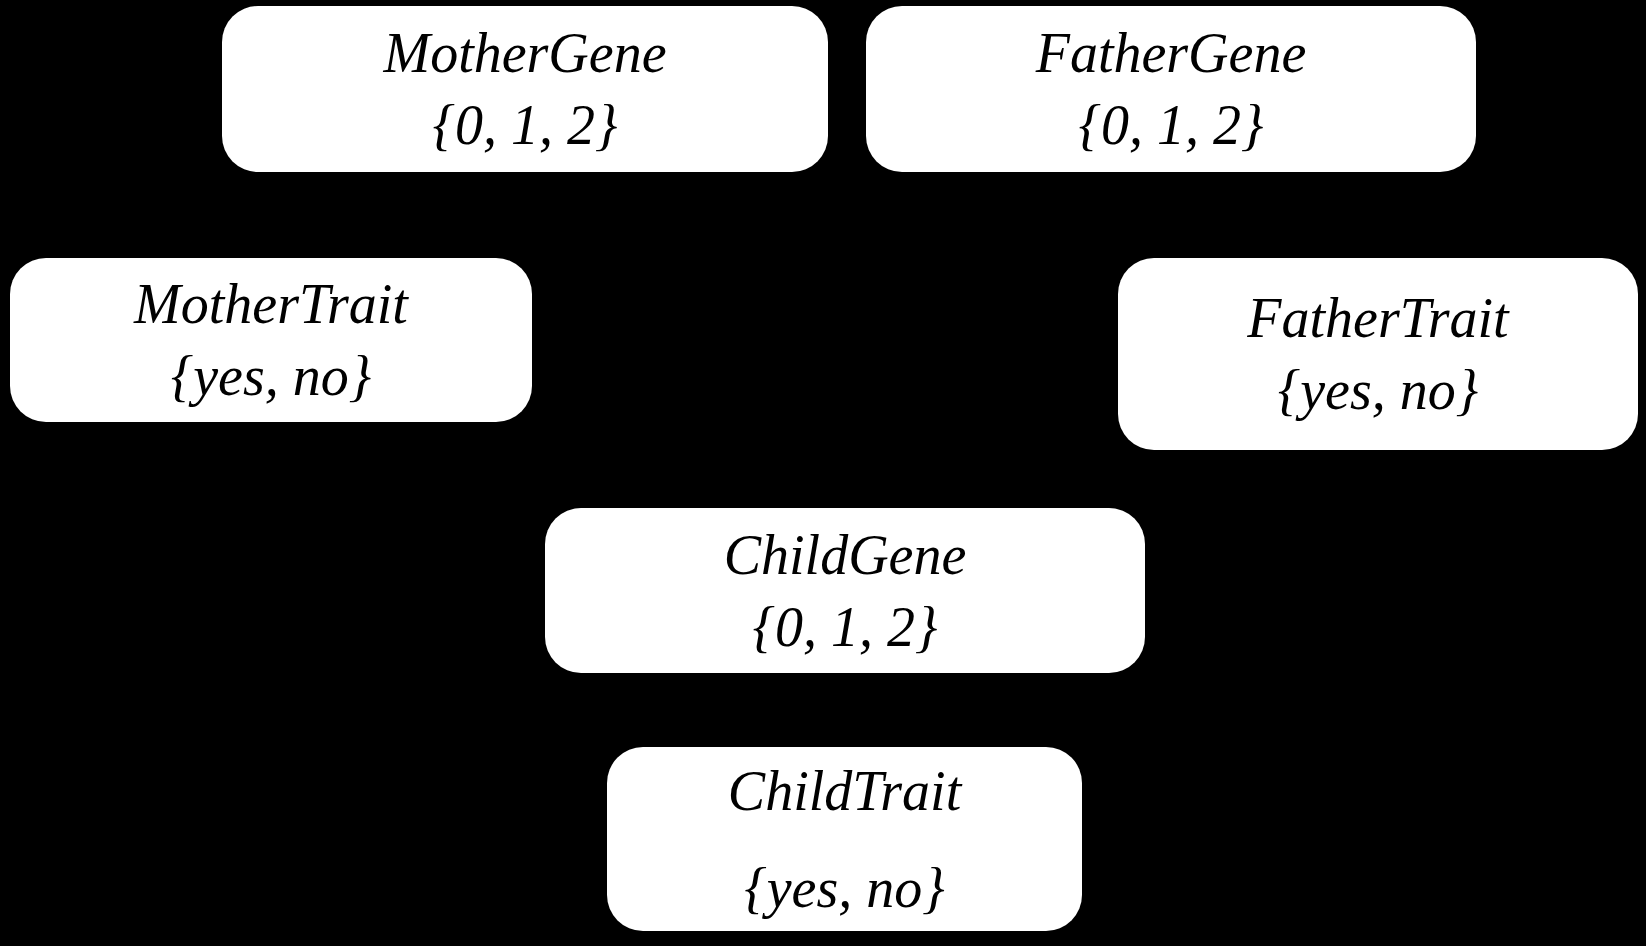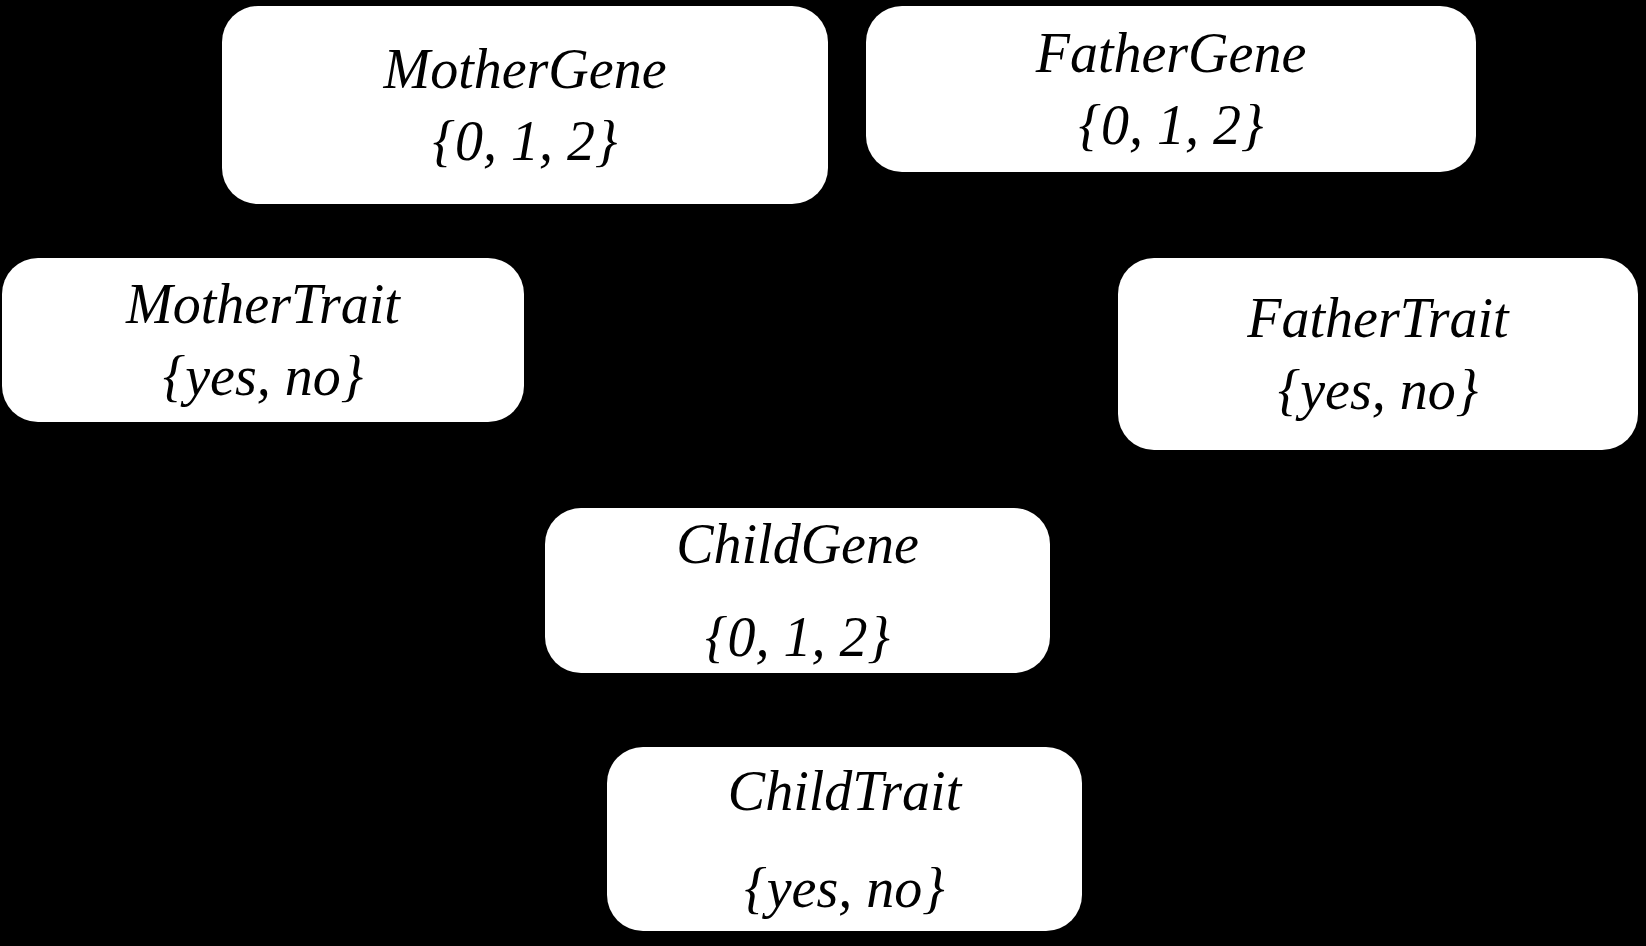--- a/index.html
+++ b/index.html
@@ -26,25 +26,25 @@
     text-align: center;
     color: #000000;
     font-style: italic;
     font-size: 56px;
     line-height: 72px;
   }
   .node-label, .node-values {
     white-space: nowrap;
   }
   
-  .node-mother-gene  { left: 222px;  top: 6px;   width: 606px; height: 198px; }
+  .node-mother-gene  { left: 222px;  top: 6px;   width: 606px; height: 166px; }
   .node-father-gene  { left: 866px;  top: 6px;   width: 610px; height: 166px; align-items: center; }
-  .node-mother-trait { left: 2px;   top: 258px; width: 522px; height: 164px; text-align: right; }
+  .node-mother-trait { left: 10px;   top: 258px; width: 522px; height: 164px; text-align: right; }
   .node-father-trait { left: 1118px; top: 258px; width: 520px; height: 192px; }
-  .node-child-gene   { left: 545px;  top: 508px; width: 505px; height: 165px; justify-content: space-between; }
+  .node-child-gene   { left: 545px;  top: 508px; width: 600px; height: 165px; }
   .node-child-trait  { left: 607px;  top: 747px; width: 475px; height: 184px; gap: 25px; }
 </style>
 </head>
 <body>
 
 <div class="canvas">
 
   <div class="node node-mother-gene">
     <div class="node-label">MotherGene</div>
     <div class="node-values">{0, 1, 2}</div>

